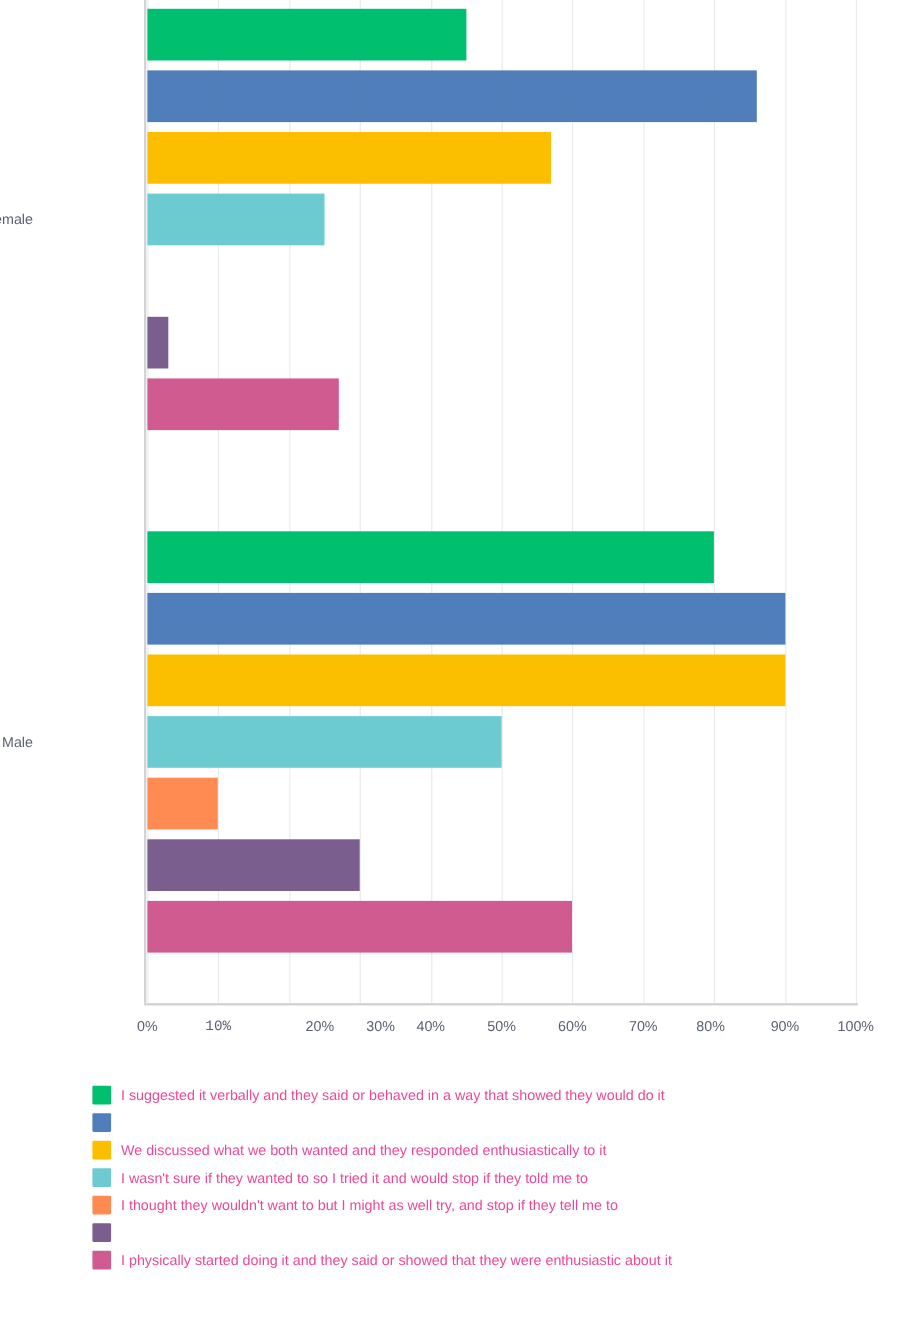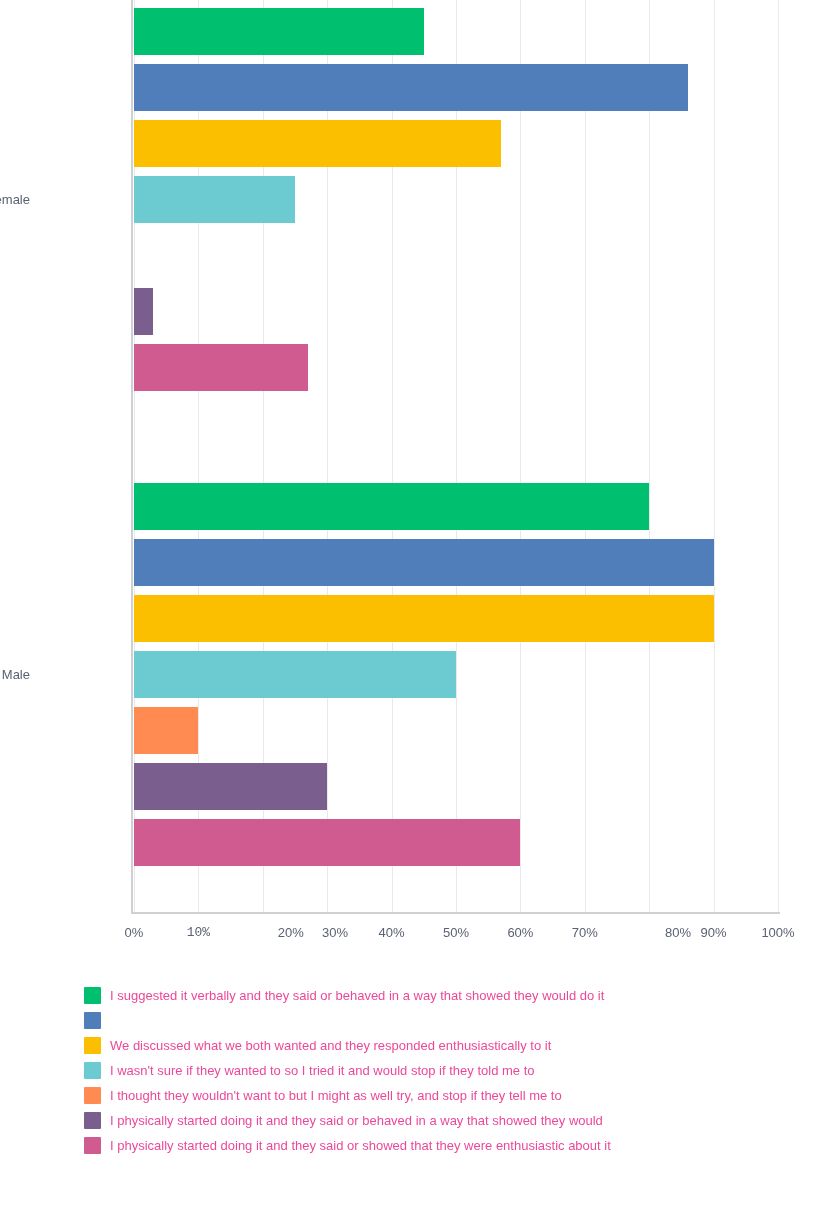--- a/index.html
+++ b/index.html
@@ -181,26 +181,26 @@
 
     <div id="cat-labels">
         <div class="cat-label" style="top: 193px;">Q1: Female</div>
         <div class="cat-label" style="top: 668px;">Q1: Male</div>
       </div>
 
     <div class="xticks" id="xticks">
         <div class="xtick" style="left: 134px;">0%</div>
         <div class="xtick" style="left: 198.4px; font-family: Liberation Mono, monospace;">10%</div>
         <div class="xtick" style="left: 262.8px; margin-left: 28px;">20%</div>
-        <div class="xtick" style="left: 335px;">30%</div>
+        <div class="xtick" style="left: 346px;">30%</div>
         <div class="xtick" style="left: 391.6px;">40%</div>
         <div class="xtick" style="left: 456px;">50%</div>
         <div class="xtick" style="left: 520.4px;">60%</div>
         <div class="xtick" style="left: 584.8px;">70%</div>
-        <div class="xtick" style="left: 678px;">80%</div>
+        <div class="xtick" style="left: 646px;">80%</div>
         <div class="xtick" style="left: 713.6px;">90%</div>
         <div class="xtick" style="left: 778px;">100%</div>
       </div>
   </div>
 
   <div class="legend" id="legend">
       <div class="legend-row">
         <span class="legend-swatch" style="background: rgb(0, 191, 111);"></span>
         <span class="legend-text">I suggested it verbally and they said or behaved in a way that showed they would do it</span>
       </div>
@@ -214,21 +214,20 @@
       <div class="legend-row">
         <span class="legend-swatch" style="background: rgb(107, 203, 209);"></span>
         <span class="legend-text">I wasn't sure if they wanted to so I tried it and would stop if they told me to</span>
       </div>
       <div class="legend-row">
         <span class="legend-swatch" style="background: rgb(255, 139, 82);"></span>
         <span class="legend-text">I thought they wouldn't want to but I might as well try, and stop if they tell me to</span>
       </div>
       <div class="legend-row">
         <span class="legend-swatch" style="background: rgb(122, 95, 142);"></span>
-        <span class="legend-text">I physically started doing it and they said or behaved in a way that showed they would</span>
       </div>
       <div class="legend-row">
         <span class="legend-swatch" style="background: rgb(207, 91, 145);"></span>
         <span class="legend-text">I physically started doing it and they said or showed that they were enthusiastic about it</span>
       </div>
     </div>
 
 </div>
 
 </body></html>

